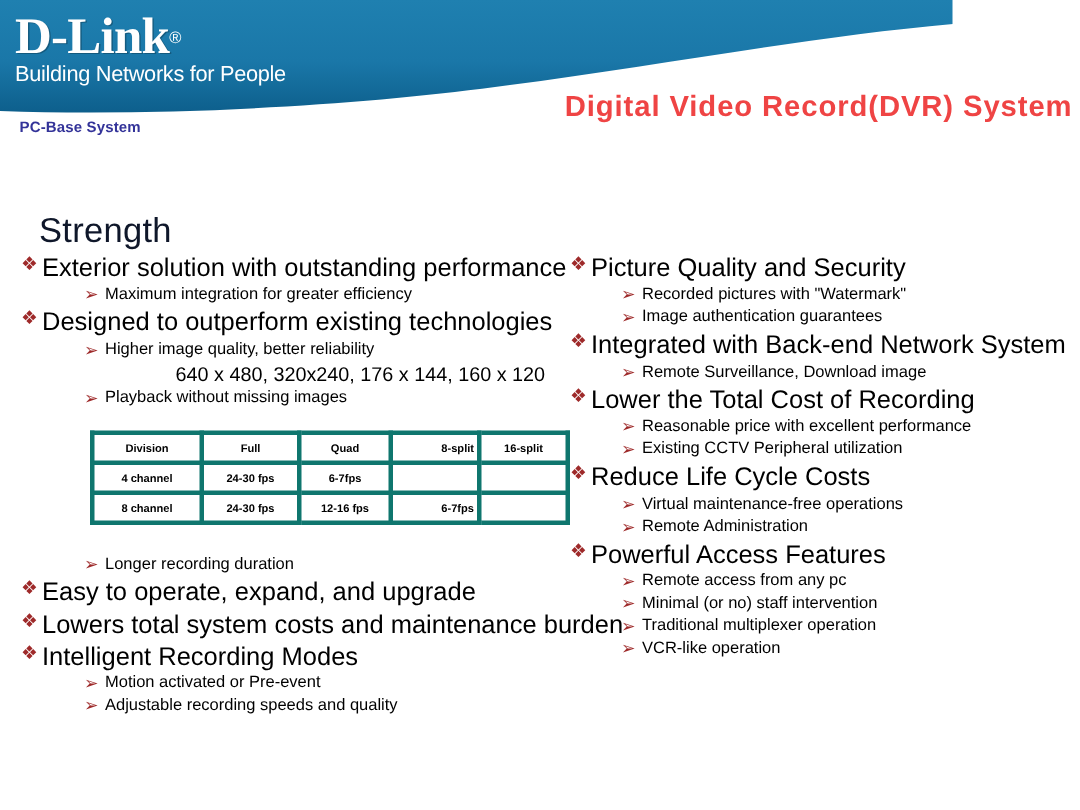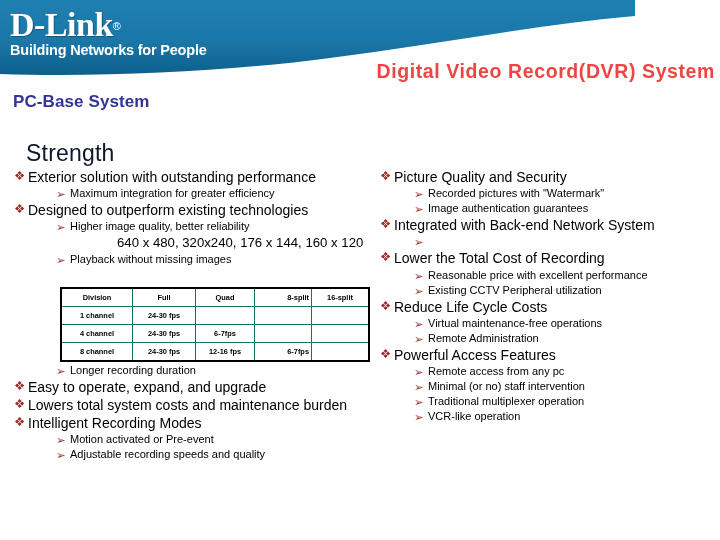--- a/index.html
+++ b/index.html
@@ -45,21 +45,21 @@
     display: inline-block;
   }
   #logo-reg {
     font-size: 11px;
     vertical-align: super;
     font-family: "Liberation Sans", sans-serif;
     font-weight: normal;
   }
   #logo-tagline {
     font-family: "Liberation Sans", sans-serif;
-    font-weight: bold;
+    font-weight: normal;
     font-size: 14.5px;
     color: #ffffff;
     margin-top: 1px;
     letter-spacing: -0.2px;
     white-space: nowrap;
   }
 
   #slide-title {
     position: absolute;
     left: 255px;
@@ -69,22 +69,22 @@
     font-size: 19.5px;
     font-weight: bold;
     color: #ef4444;
     letter-spacing: 0.6px;
     white-space: nowrap;
   }
 
   #subtitle {
     position: absolute;
     left: 13px;
-    top: 92px;
-    font-size: 17px;
+    top: 80px;
+    font-size: 10px;
     font-weight: bold;
     color: #333399;
     letter-spacing: 0.1px;
   }
 
   
   #strength-heading {
     position: absolute;
     left: 26px;
     top: 140px;
@@ -115,21 +115,21 @@
     color: #9e2a2a;
     font-size: 12.5px;
     line-height: 1.05;
     width: 14px;
     display: inline-block;
   }
   .marker.arrow { font-size: 11.5px; }
 
   .btext {
     flex: 1 1 auto;
-    font-size: 14px;
+    font-size: 17px;
     color: #000000;
     white-space: nowrap;
     line-height: 1.08;
   }
   .lvl2 .btext { font-size: 11px; }
   .plain .btext { font-size: 13.2px; margin-left: 41px; }
 
   
   #right-column .lvl1 { margin-bottom: 3px; }
   #right-column .lvl2 { padding-left: 34px; margin-bottom: 3px; }
@@ -139,21 +139,21 @@
     position: absolute;
     left: 60px;
     top: 287px;
   }
   table#fps-table {
     border-collapse: collapse;
     border: 2px solid #000000;
     background: #ffffff;
   }
   table#fps-table td, table#fps-table th {
-    border: 1px solid #0f766e;
+    border: 3px solid #0f766e;
     font-size: 7.4px;
     font-weight: bold;
     text-align: center;
     color: #000000;
     height: 17px;
     padding: 0 2px;
     font-family: "Liberation Sans", sans-serif;
   }
   table#fps-table th { font-weight: bold; }
   table#fps-table td.c0, table#fps-table th.c0 { width: 66px; }
@@ -252,27 +252,20 @@
     <thead>
       <tr id="fps-head-row">
           <th class="c0">Division</th>
           <th class="c1">Full</th>
           <th class="c2">Quad</th>
           <th class="c3">8-split</th>
           <th class="c4">16-split</th>
         </tr>
     </thead>
     <tbody id="fps-body">
-        <tr>
-          <td class="c0">1 channel</td>
-          <td class="c1">24-30 fps</td>
-          <td class="c2"></td>
-          <td class="c3"></td>
-          <td class="c4"></td>
-        </tr>
         <tr>
           <td class="c0">4 channel</td>
           <td class="c1">24-30 fps</td>
           <td class="c2">6-7fps</td>
           <td class="c3"></td>
           <td class="c4"></td>
         </tr>
         <tr>
           <td class="c0">8 channel</td>
           <td class="c1">24-30 fps</td>
@@ -297,20 +290,21 @@
       <div class="bullet-row lvl2">
         <span class="marker arrow">➢</span>
         <span class="btext">Image authentication guarantees</span>
       </div>
       <div class="bullet-row lvl1">
         <span class="marker">❖</span>
         <span class="btext">Integrated with Back-end Network System</span>
       </div>
       <div class="bullet-row lvl2">
         <span class="marker arrow">➢</span>
+        <span class="btext">Remote Surveillance, Download image</span>
       </div>
       <div class="bullet-row lvl1">
         <span class="marker">❖</span>
         <span class="btext">Lower the Total Cost of Recording</span>
       </div>
       <div class="bullet-row lvl2">
         <span class="marker arrow">➢</span>
         <span class="btext">Reasonable price with excellent performance</span>
       </div>
       <div class="bullet-row lvl2">

